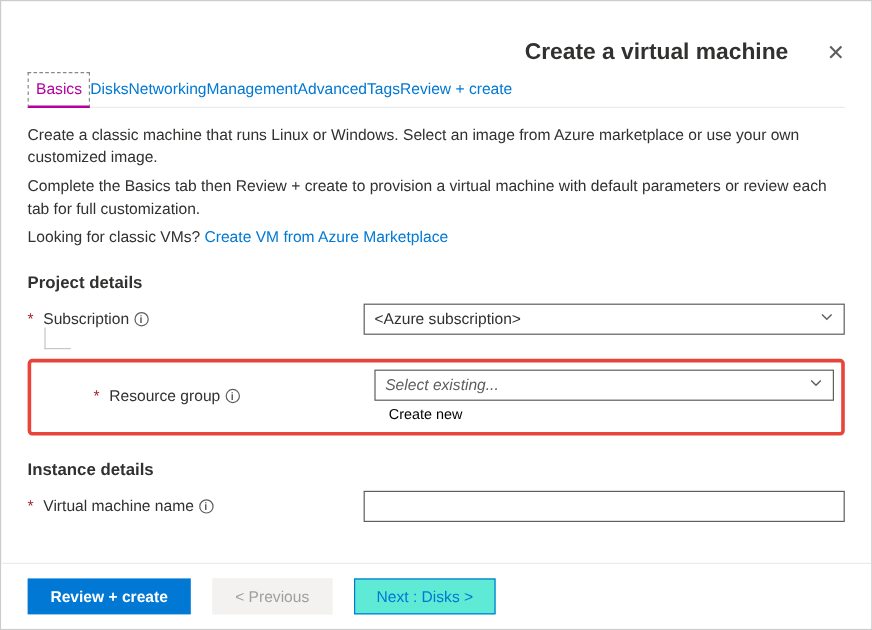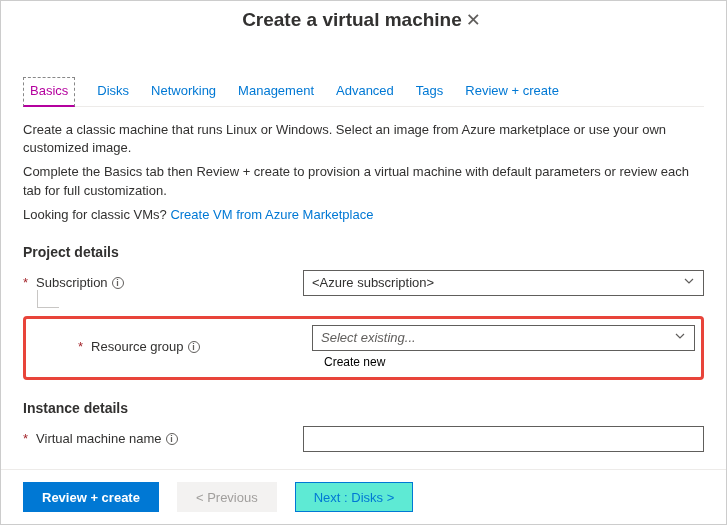--- a/index.html
+++ b/index.html
@@ -9,23 +9,24 @@
     color: #323130;
     background: #fff;
     width: 727px;
     height: 525px;
     overflow: hidden;
     border: 1px solid #ccc;
     position: relative;
   }
   .header {
     display: flex;
-    justify-content: center;
+    justify-content: flex-end;
     align-items: center;
-    padding: 4px 18px 8px 18px;
+    padding: 28px 18px 8px 18px;
+    gap: 28px;
   }
   .header h1 {
     font-size: 19px;
     font-weight: 600;
     color: #323130;
   }
   .close {
     font-size: 18px;
     color: #605e5c;
     cursor: pointer;
@@ -38,23 +39,22 @@
     left: 0;
     right: 0;
     overflow-y: auto;
     padding: 0 22px 10px 22px;
   }
   
   .content-wrap::-webkit-scrollbar { width: 6px; }
   .content-wrap::-webkit-scrollbar-thumb { background: #c8c6c4; border-radius:3px; }
   .tabs {
     display: flex;
-    gap: 22px;
     border-bottom: 1px solid #edebe9;
-    margin-top: 32px;
+    margin-top: 15px;
     margin-bottom: 14px;
   }
   .tab {
     padding: 6px 0 8px 0;
     color: #0078d4;
     cursor: pointer;
     font-size: 13px;
   }
   .tab.active {
     color: #a4262c;

